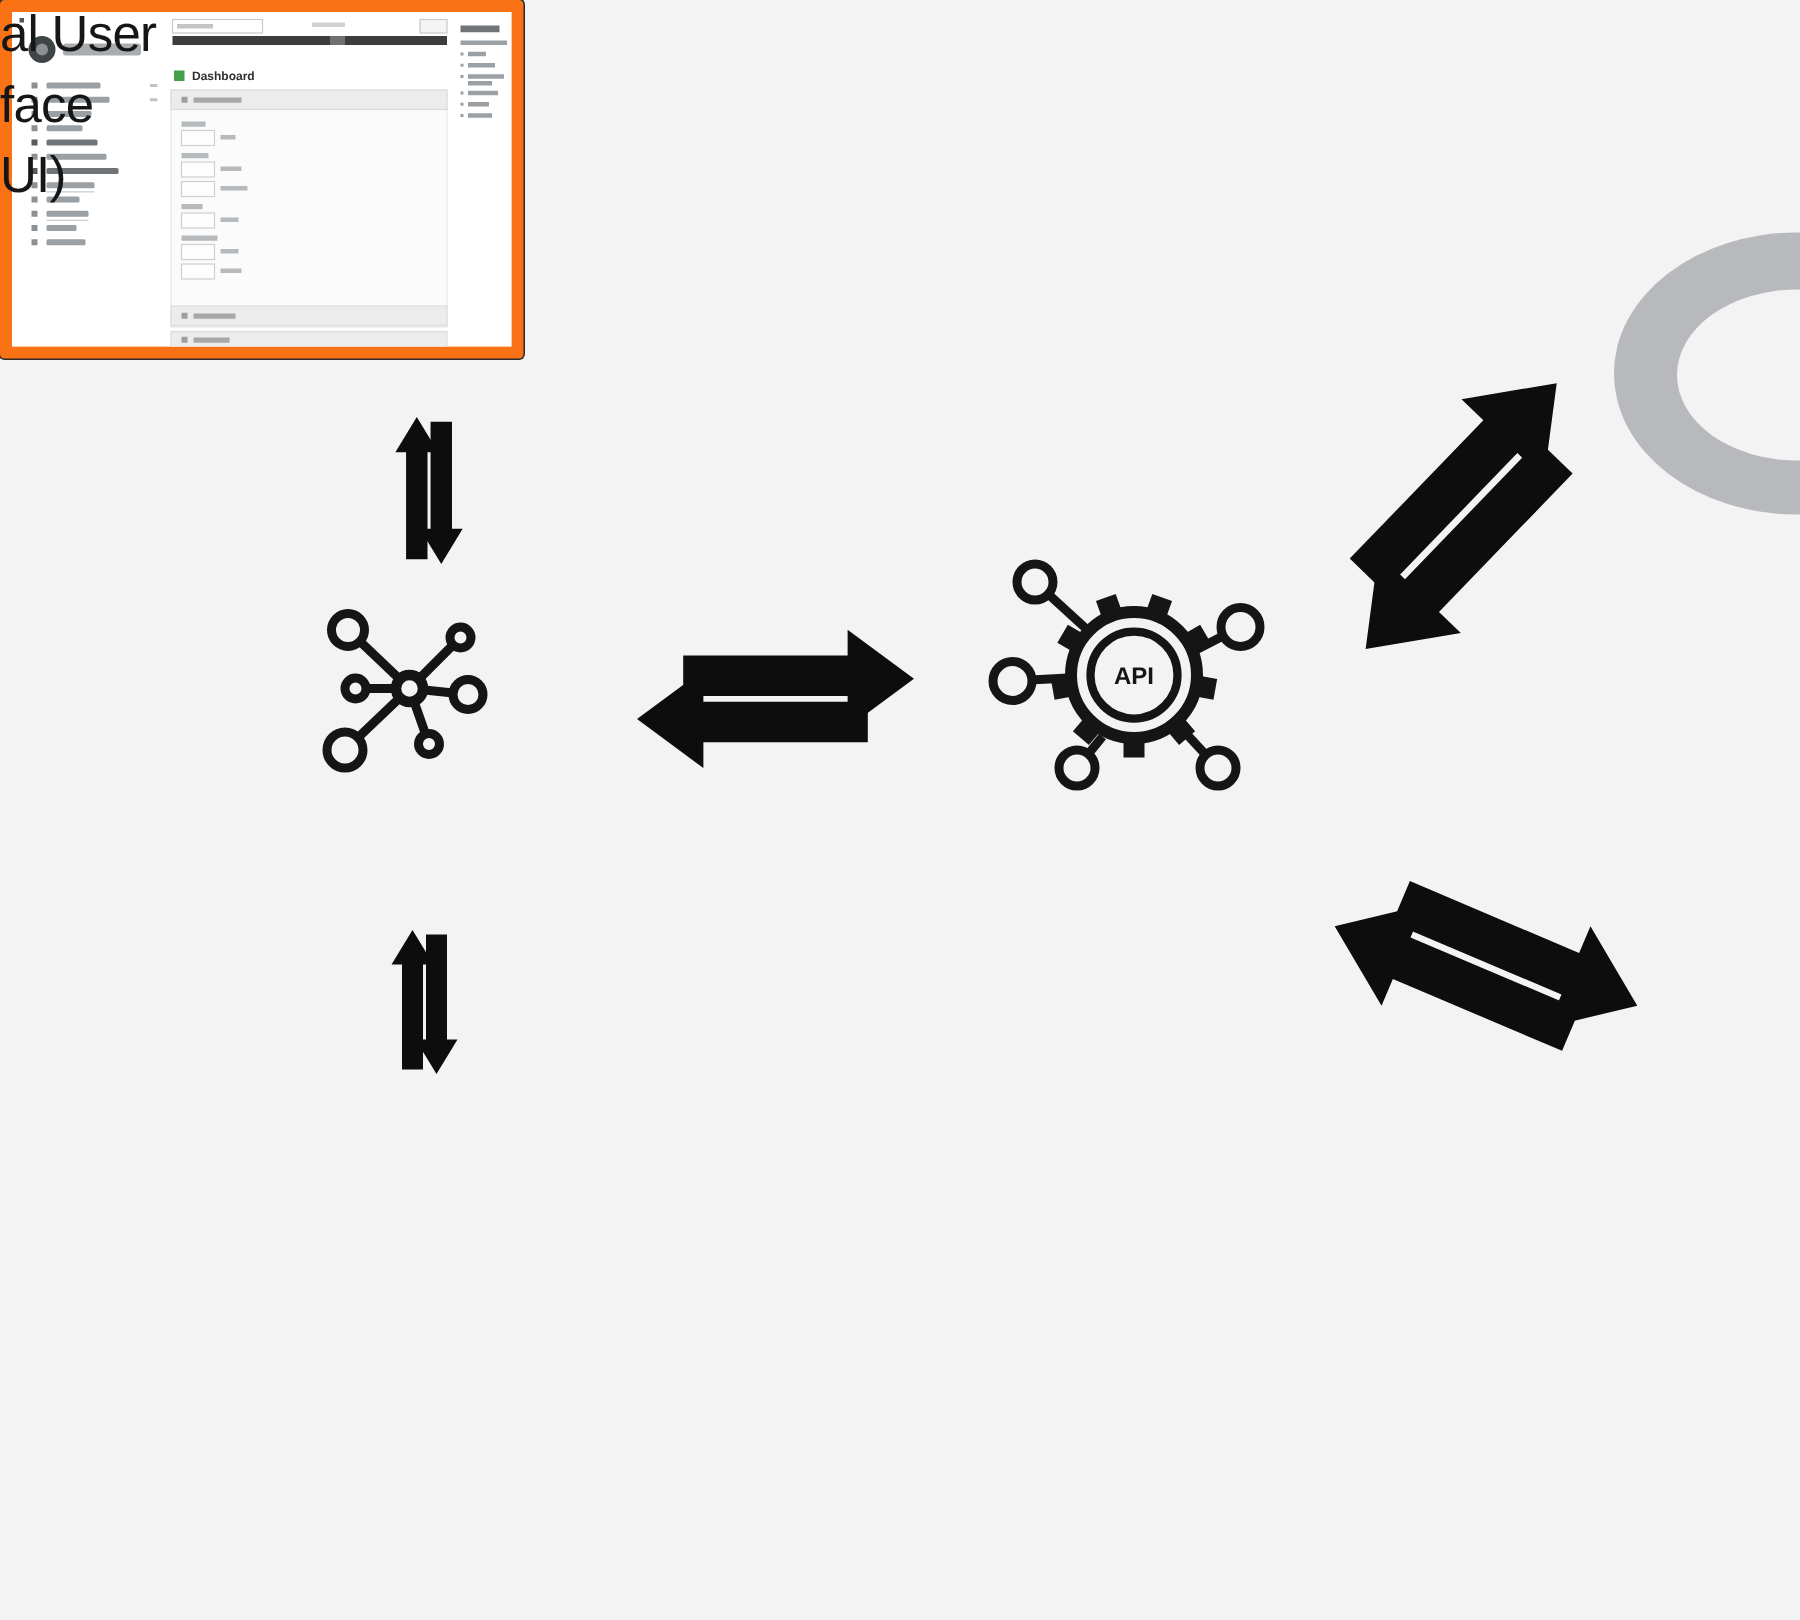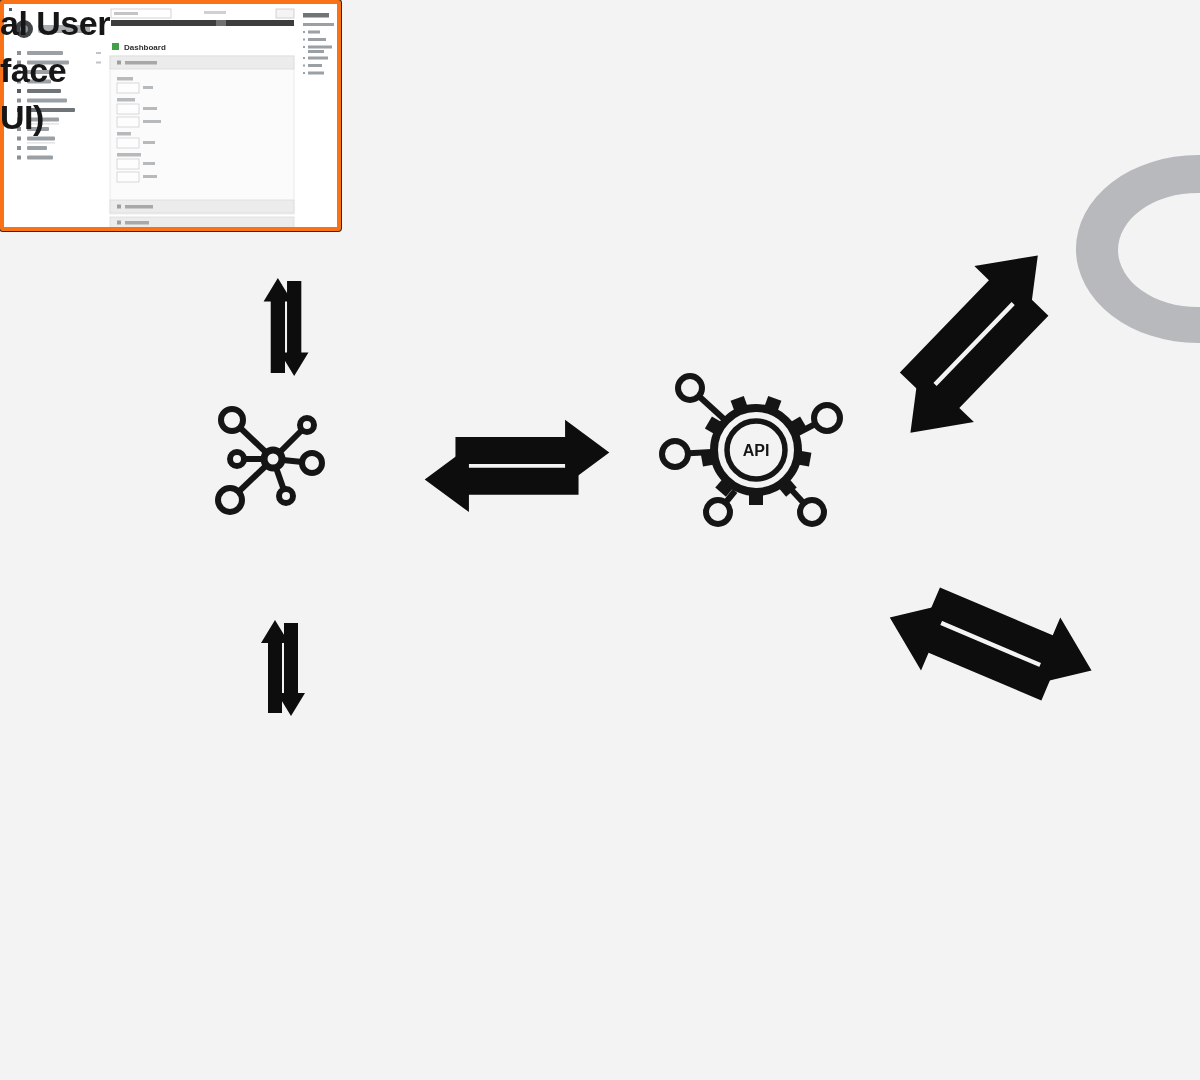--- a/index.html
+++ b/index.html
@@ -3,21 +3,21 @@
 <meta charset="utf-8">
 <style>
   html,body{margin:0;padding:0;background:#e9e9e9;}
   #canvas{
     position:relative; width:1200px; height:1080px; overflow:hidden;
     background:#f2f3f2;
     font-family:"Liberation Sans", sans-serif;
   }
   .abs{position:absolute;}
   .diagram-label{
-    color:#161616; font-weight:bold; letter-spacing:-0.5px;
+    color:#161616; font-weight:normal; letter-spacing:-0.5px;
     white-space:nowrap;
   }
   .cli-label{left:0; top:146; font-size:33px; line-height:46px;}
   .engine-fragment{left:0; top:574; font-size:33px;}
   .uiconnection-label{left:162; top:582; font-size:32px;}
   .gpx-label{left:612; top:554; width:292; text-align:center; font-size:33px; line-height:50px;}
   .gui-label{left:0; top:784; font-size:34px; line-height:47px;}
   .arrow-ink{fill:#0d0d0d;}
   .stem{stroke:#151515; fill:none;}
   .node{fill:#f2f3f2; stroke:#151515;}
@@ -26,21 +26,21 @@
   .terminal{left:170; top:127; width:205px; height:141px;}
   
   .engine-line{left:0; top:453; width:218px; height:11px; background:#0d0d0d;}
   .engine-line-shadow{left:78; top:464; width:140px; height:6px; background:rgba(0,0,0,0.10); filter:blur(2px);}
   .engine-chip-a{left:0; top:386; width:7px; height:28px; background:#0d0d0d;}
   .engine-chip-b{left:0; top:476; width:7px; height:28px; background:#0d0d0d;}
 
   
   .monitor{
     left:100; top:714; width:333px; height:223px;
-    border:4px solid #f97316; border-radius:3px; background:#ffffff;
+    border:8px solid #f97316; border-radius:3px; background:#ffffff;
     box-shadow:0 0 0 1px #2a2a2a;
   }
   .monitor svg{display:block;}
 
   
   .r-letter{
     left:1140; top:156; font-family:"DejaVu Sans", sans-serif;
     font-weight:bold; font-size:212px; line-height:1; color:#2e6bc0;
   }
   

